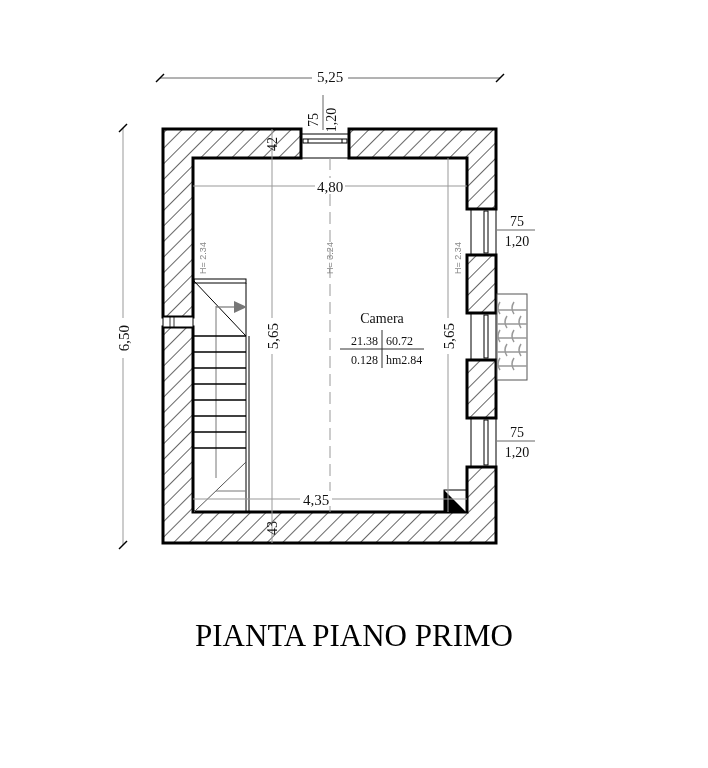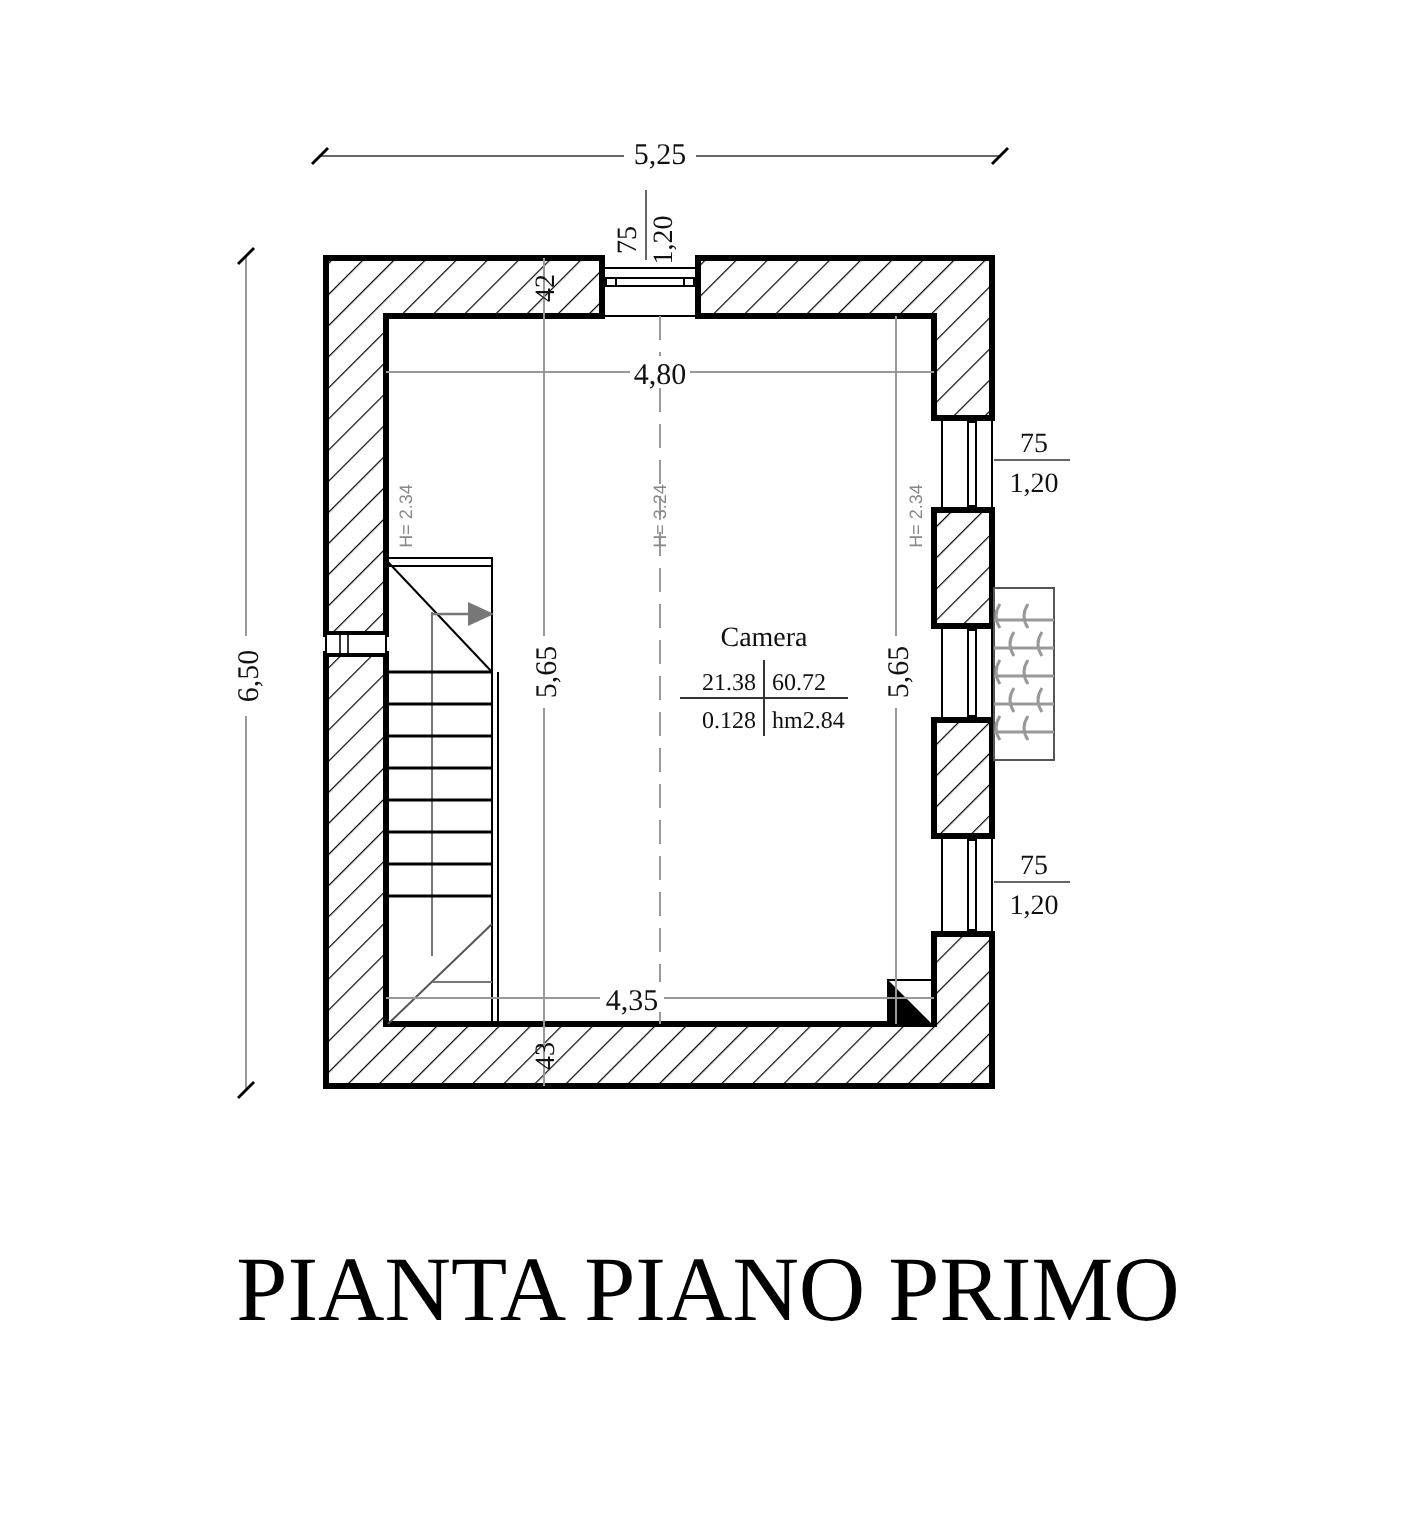--- a/index.html
+++ b/index.html
@@ -1,18 +1,18 @@
 <!DOCTYPE html>
 <html><head>
 <meta charset="utf-8">
 <style>
   html, body { margin:0; padding:0; background:#ffffff; }
   body { width:708px; height:768px; position:relative; overflow:hidden; font-family:"Liberation Serif", serif; }
   svg { position:absolute; left:0; top:0; }
-  .title { position:absolute; left:0; width:708px; top:618px; text-align:center; font-size:46px; color:#000; letter-spacing:0px; font-family:"Liberation Serif", serif; }
+  .title { position:absolute; left:0; width:708px; top:618px; text-align:center; font-size:31px; color:#000; letter-spacing:0px; font-family:"Liberation Serif", serif; }
   .dim { font-family:"Liberation Serif", serif; font-size:15px; fill:#111; }
   .dimsm { font-family:"Liberation Serif", serif; font-size:14px; fill:#111; }
   .hlab { font-family:"Liberation Sans", sans-serif; font-size:9px; fill:#888; }
   .room { font-family:"Liberation Serif", serif; font-size:14px; fill:#111; }
   .roomsm { font-family:"Liberation Serif", serif; font-size:12px; fill:#111; }
 </style>
 </head>
 <body>
 
 <svg width="708" height="768" viewBox="0 0 708 768">

